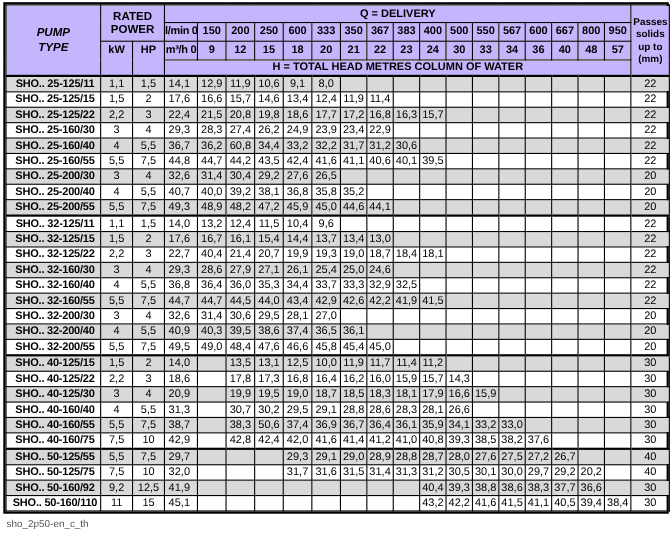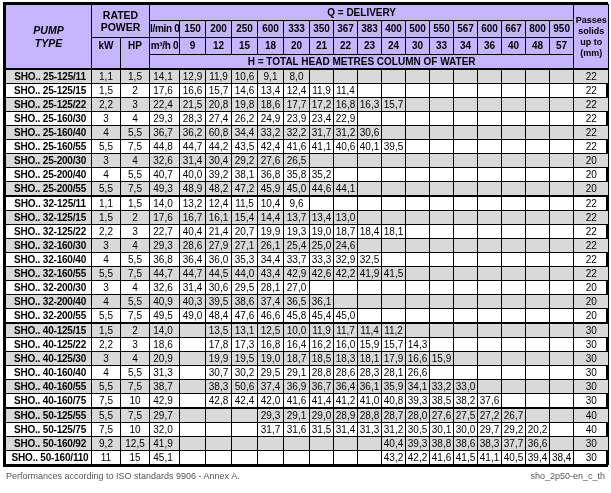--- a/index.html
+++ b/index.html
@@ -782,15 +782,14 @@
           <td>40,5</td>
           <td>39,4</td>
           <td>38,4</td>
           <td>30</td>
         </tr>
       </tbody>
   </table>
 </div>
 
 <div class="footer">
-  <span>Performances according to ISO standards 9906 - Annex A.</span>
   <span>sho_2p50-en_c_th</span>
 </div>
 
 </body></html>

